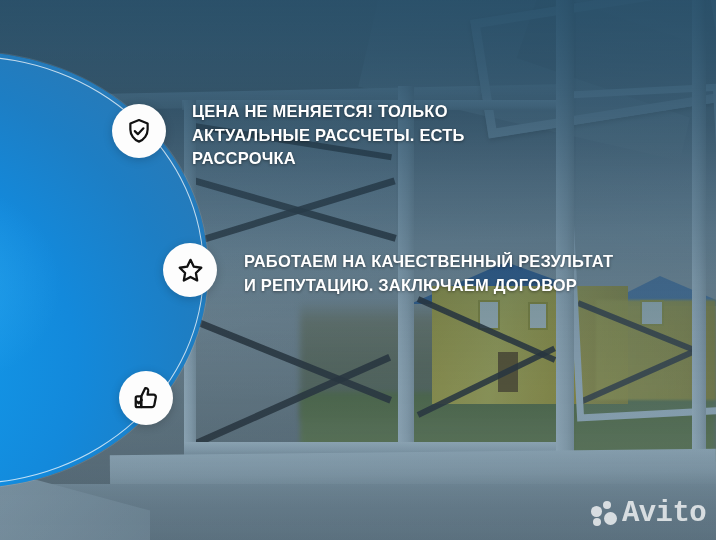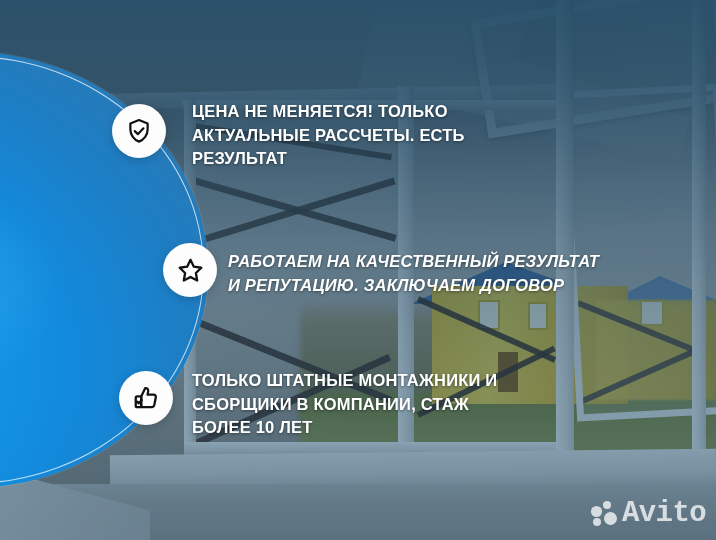--- a/index.html
+++ b/index.html
@@ -247,21 +247,21 @@
     position:absolute;
     color:#ffffff;
     font-weight:bold;
     font-size:16.5px;
     line-height:23.5px;
     letter-spacing:.2px;
     text-shadow:0 1px 3px rgba(0,0,0,.45);
     white-space:pre-line;
   }
   #feat-text-1 { left:192px; top:100px; width:400px; }
-  #feat-text-2 { left:228px; top:250px; width:430px;font-style:italic; }
+  #feat-text-2 { left:244px; top:250px; width:430px; }
   #feat-text-3 { left:192px; top:369px; width:400px; }
 
   
   .watermark {
     position:absolute; right:10px; bottom:12px;
     display:flex; align-items:center; gap:5px;
     opacity:.82;
     font-family:Liberation Mono, monospace;
   }
   .wm-logo { position:relative; width:26px; height:26px; }
@@ -343,44 +343,41 @@
   <div class="bubble" id="bubble-1">
     <span>
       <svg width="28" height="28" viewBox="0 0 24 24" fill="none" stroke="#111111" stroke-width="1.9" stroke-linecap="round" stroke-linejoin="round">
         <path d="M12 2.6 4.6 5.6v5.1c0 4.6 3.1 8.9 7.4 10.4 4.3-1.5 7.4-5.8 7.4-10.4V5.6Z"></path>
         <path d="M8.4 12.1 11 14.7l4.8-5"></path>
       </svg>
     </span>
   </div>
   <div class="feat-text" id="feat-text-1">ЦЕНА НЕ МЕНЯЕТСЯ! ТОЛЬКО
 АКТУАЛЬНЫЕ РАССЧЕТЫ. ЕСТЬ
-РЕЗУЛЬТАТ</div>
+РАССРОЧКА</div>
 
   <div class="bubble" id="bubble-2">
     <span>
       <svg width="29" height="29" viewBox="0 0 24 24" fill="none" stroke="#111111" stroke-width="1.9" stroke-linecap="round" stroke-linejoin="round">
         <path d="M12 3.2l2.75 5.62 6.2.9-4.48 4.37 1.06 6.17L12 17.35l-5.53 2.91 1.06-6.17L3.05 9.72l6.2-.9Z"></path>
       </svg>
     </span>
   </div>
   <div class="feat-text" id="feat-text-2">РАБОТАЕМ НА КАЧЕСТВЕННЫЙ РЕЗУЛЬТАТ
 И РЕПУТАЦИЮ. ЗАКЛЮЧАЕМ ДОГОВОР</div>
 
   <div class="bubble" id="bubble-3">
     <span>
       <svg width="29" height="29" viewBox="0 0 24 24" fill="none" stroke="#111111" stroke-width="1.9" stroke-linecap="round" stroke-linejoin="round">
         <path d="M7.6 10.3 11 3.4c1.5-.2 2.5.8 2.4 2.3l-.5 3.1h5c1.2 0 2 1 1.8 2.2l-1.2 6.3c-.2 1.1-1 1.8-2.1 1.8H7.6Z"></path>
         <path d="M7.6 10.3H4.3c-.7 0-1.2.5-1.2 1.2v6.4c0 .7.5 1.2 1.2 1.2h3.3Z"></path>
         <path d="M4.2 14.6 5.6 16l2.5-2.7"></path>
       </svg>
     </span>
   </div>
-  <div class="feat-text" id="feat-text-3">ТОЛЬКО ШТАТНЫЕ МОНТАЖНИКИ И
-СБОРЩИКИ В КОМПАНИИ, СТАЖ
-БОЛЕЕ 10 ЛЕТ</div>
 
   <div class="watermark">
     <span class="wm-logo">
       <i class="wm-d1"></i>
         <i class="wm-d2"></i>
         <i class="wm-d3"></i>
         <i class="wm-d4"></i>
     </span>
     <span class="wm-text">Avito</span>
   </div>

